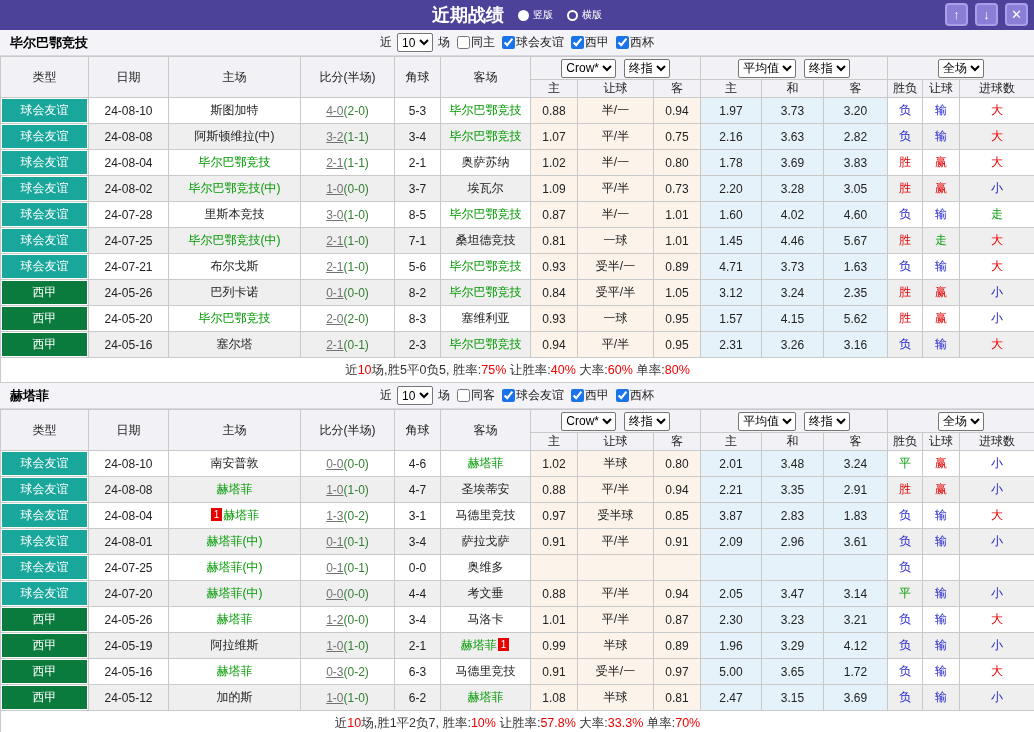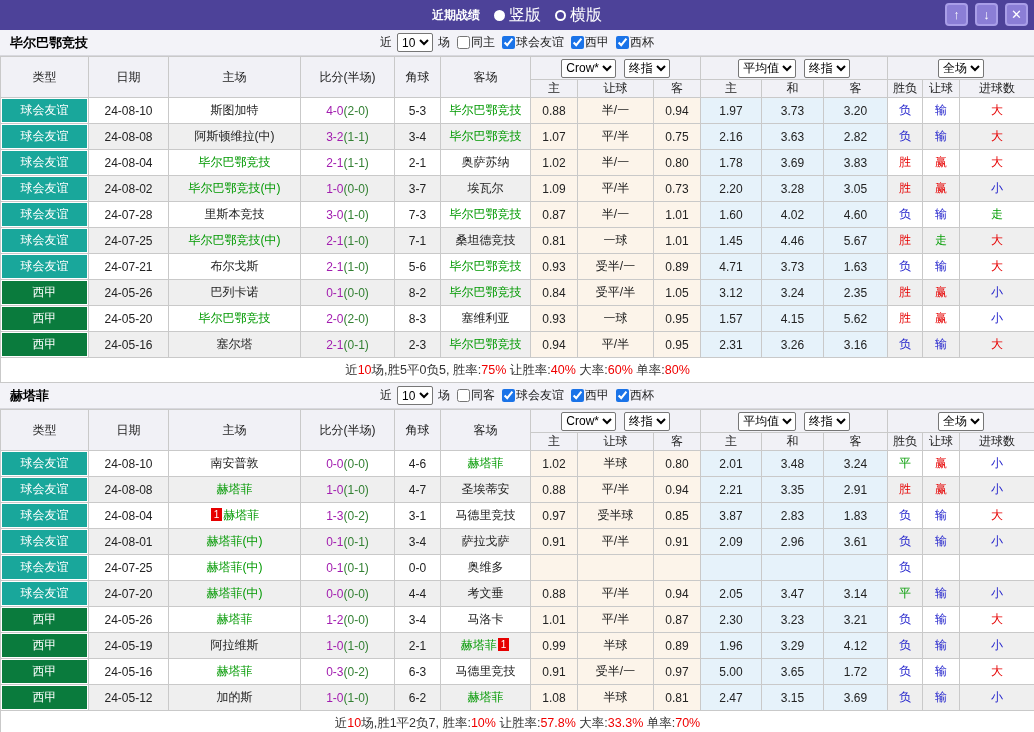--- a/index.html
+++ b/index.html
@@ -1,26 +1,26 @@
 <!DOCTYPE html>
 <html><head>
 <meta charset="utf-8">
 <style>
   * { margin:0; padding:0; box-sizing:border-box; }
   html,body { width:1034px; height:732px; overflow:hidden; background:#fff;
     font-family:"Liberation Sans","DejaVu Sans",sans-serif; }
   
   .titlebar { position:relative; height:30px; background:#4d4299; display:flex;
     align-items:center; justify-content:center; color:#fff; }
-  .titlebar .ttl { font-size:12px; font-weight:bold; }
+  .titlebar .ttl { font-size:18px; font-weight:bold; }
   .tb-radio { display:inline-flex; align-items:center; margin-left:14px; cursor:pointer; }
   .tb-radio .dot { width:11px; height:11px; border:2px solid #fff; border-radius:50%;
     display:inline-block; margin-right:4px; background:transparent; }
   .tb-radio.checked .dot { background:#fff; }
-  .tb-radio em { font-style:normal; font-size:16px; }
+  .tb-radio em { font-style:normal; font-size:10px; }
   .tb-btns { position:absolute; right:6px; top:3px; display:flex; gap:7px; }
   .tb-btn { width:23px; height:23px; background:#8b7ed6; border:2px solid #a99ee8;
     border-radius:4px; color:#fff; font-size:13px; font-weight:bold; line-height:19px;
     text-align:center; cursor:pointer; }
   
   .filterbar { position:relative; height:26px; background:#f3f3f8;
     border-bottom:1px solid #d8d8de; display:flex; align-items:center; justify-content:center; }
   .filterbar .team { position:absolute; left:10px; font-size:13px; font-weight:bold; color:#000; }
   .filters { display:flex; align-items:center; font-size:12px; color:#222; gap:2px; }
   .filters select { font-size:12px; height:19px; margin:0 3px; border:1px solid #767676;
@@ -35,21 +35,21 @@
   thead tr.r2 th { height:17px; background:#f1f1f6; font-weight:normal; }
   thead select { font-size:12px; height:19px; border:1px solid #767676; background:#fff;
     border-radius:2px; margin:0 2px; }
   tbody td { height:26px; }
   tbody tr:nth-child(even) td.plain { background:#efefef; }
   td.asian { background:#fcf4ea; }
   td.euro  { background:#e6f2fa; }
   td.c-league { padding:1px; border-color:#c9c9c9; }
   .badge { display:block; height:100%; line-height:23px; color:#fff; font-size:12px; }
   .green { color:#009900; }
-  .ft { color:#a21caf; }
+  .ft { color:#737373;text-decoration:underline; }
   .ht { color:#338033; }
   .card { display:inline-block; background:#e60000; color:#fff; font-size:10px;
     line-height:13px; padding:0 3px; margin:0 1px; vertical-align:1px; }
   tfoot td { height:25px; background:#fff; font-size:12.5px; color:#333; }
   tfoot .red { color:#f00000; }
 </style>
 </head>
 <body>
 
 <div class="titlebar">
@@ -221,21 +221,21 @@
           <td class="plain" style="color: rgb(230, 0, 0);">赢</td>
           <td class="plain" style="color: rgb(34, 34, 204);">小</td>
         </tr>
         <tr>
           <td class="c-league">
             <span class="badge" style="background: rgb(25, 167, 155);">球会友谊</span>
           </td>
           <td class="plain">24-07-28</td>
           <td class="plain team"><span>里斯本竞技</span></td>
           <td class="plain"><span class="ft">3-0</span><span class="ht">(1-0)</span></td>
-          <td class="plain">7-3</td>
+          <td class="plain">8-5</td>
           <td class="plain team"><span class="green">毕尔巴鄂竞技</span></td>
           <td class="asian">0.87</td>
           <td class="asian">半/一</td>
           <td class="asian">1.01</td>
           <td class="euro">1.60</td>
           <td class="euro">4.02</td>
           <td class="euro">4.60</td>
           <td class="plain" style="color: rgb(34, 34, 204);">负</td>
           <td class="plain" style="color: rgb(34, 34, 204);">输</td>
           <td class="plain" style="color: rgb(8, 158, 8);">走</td>

